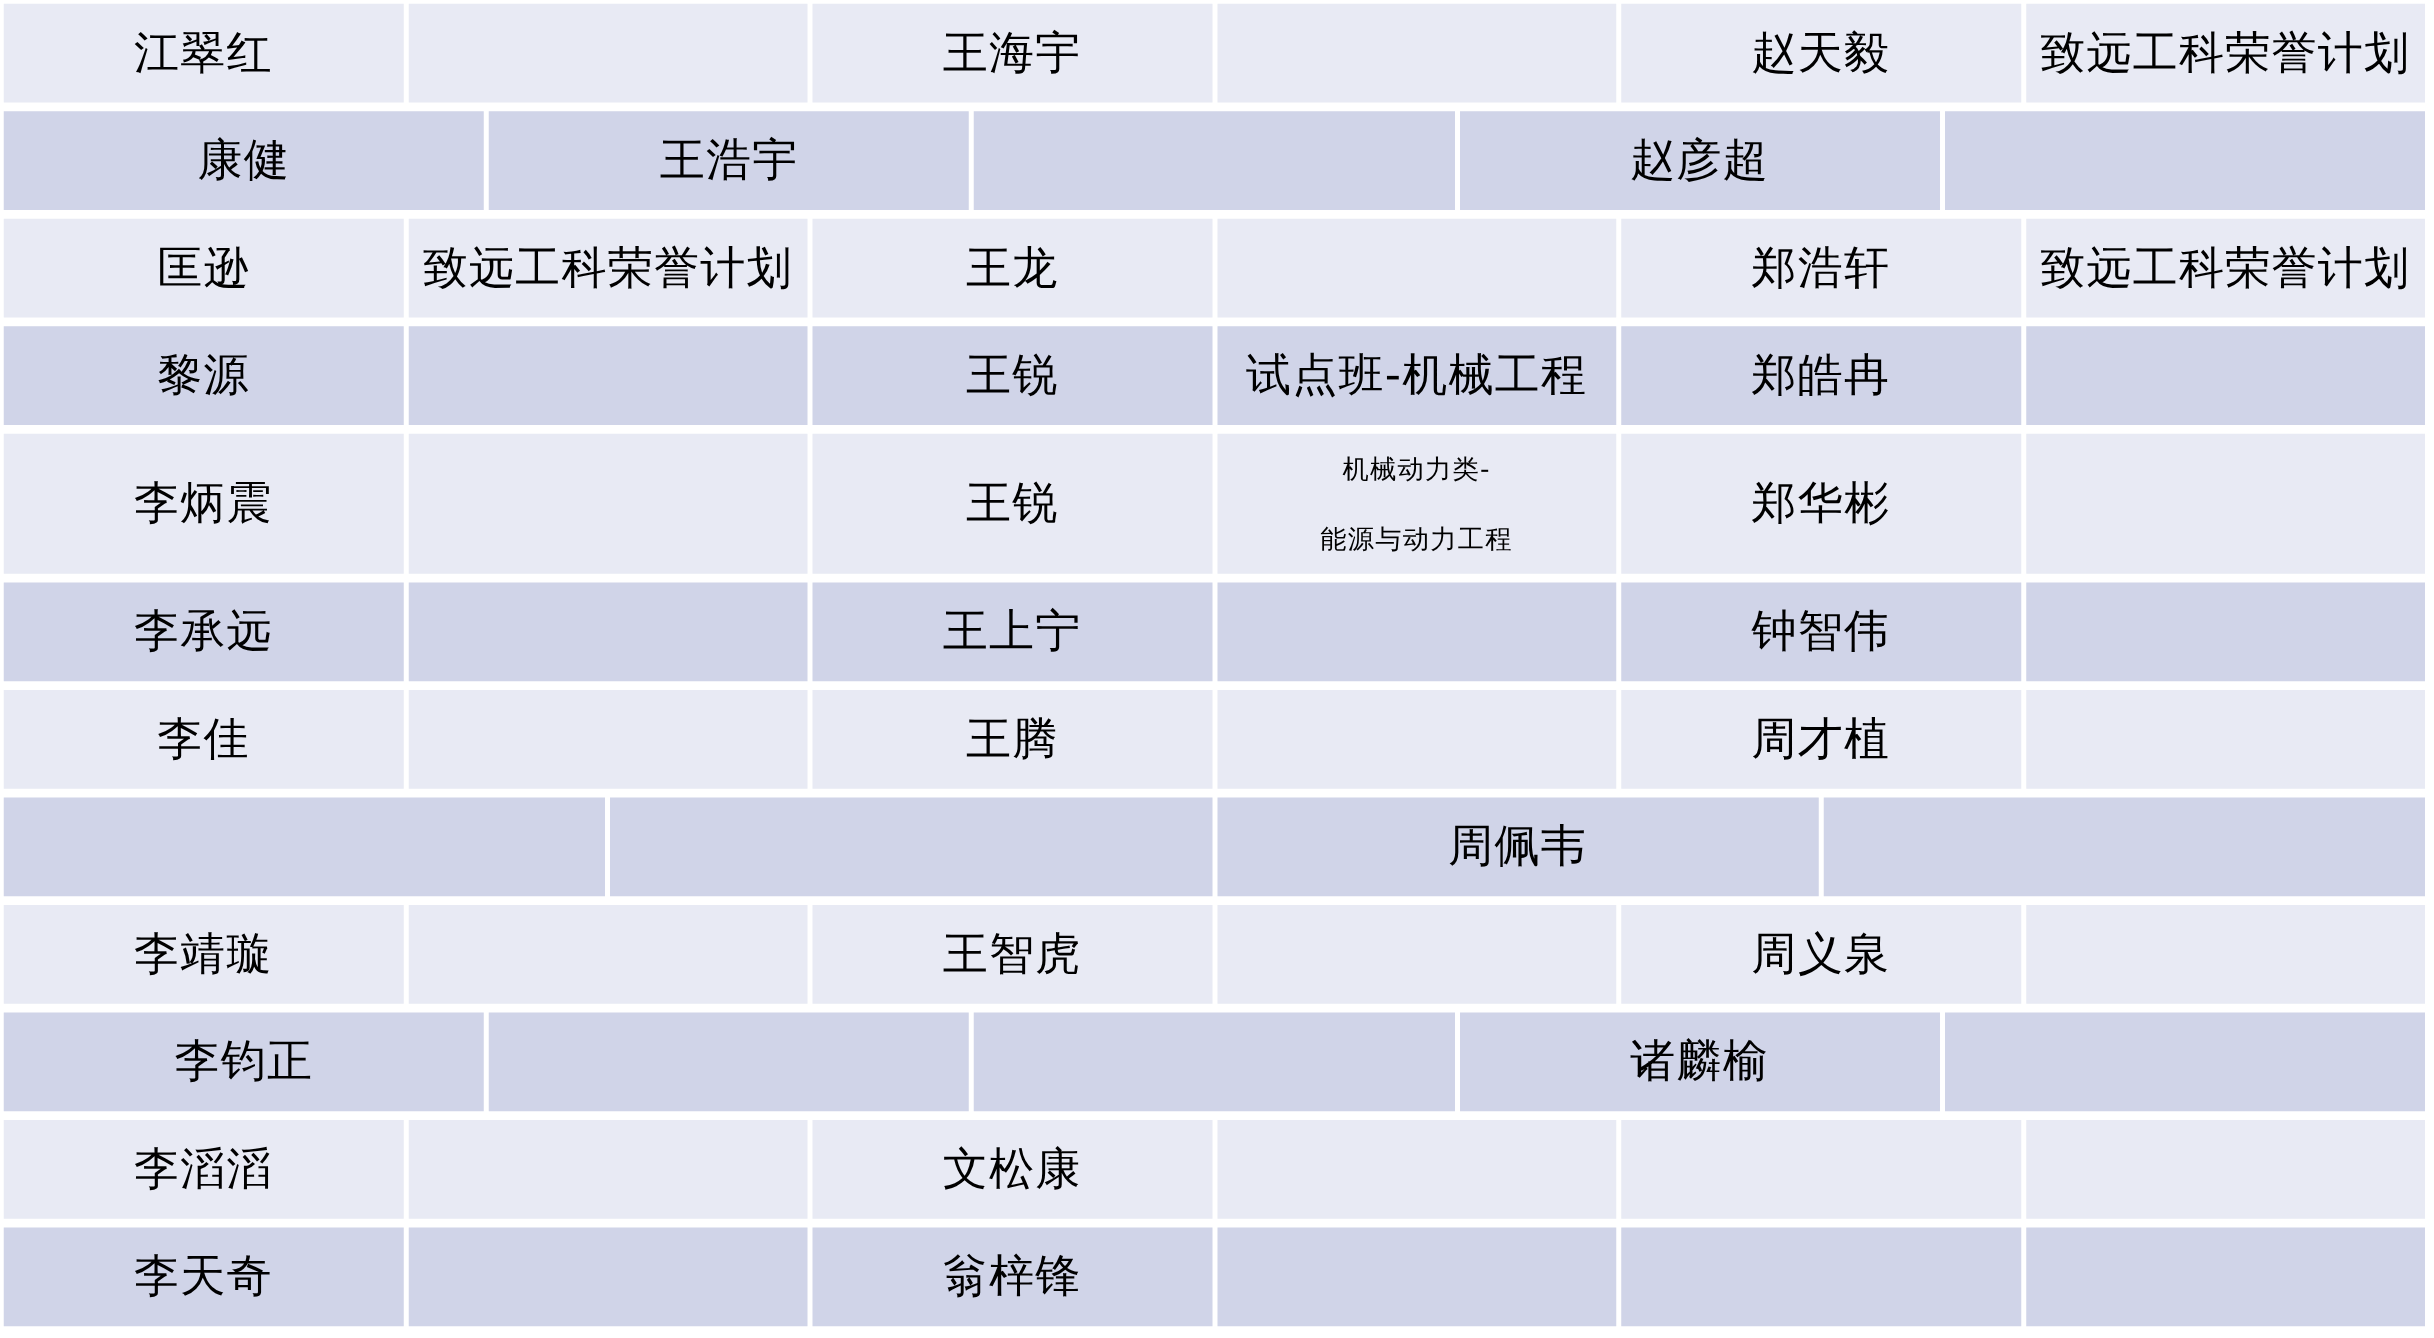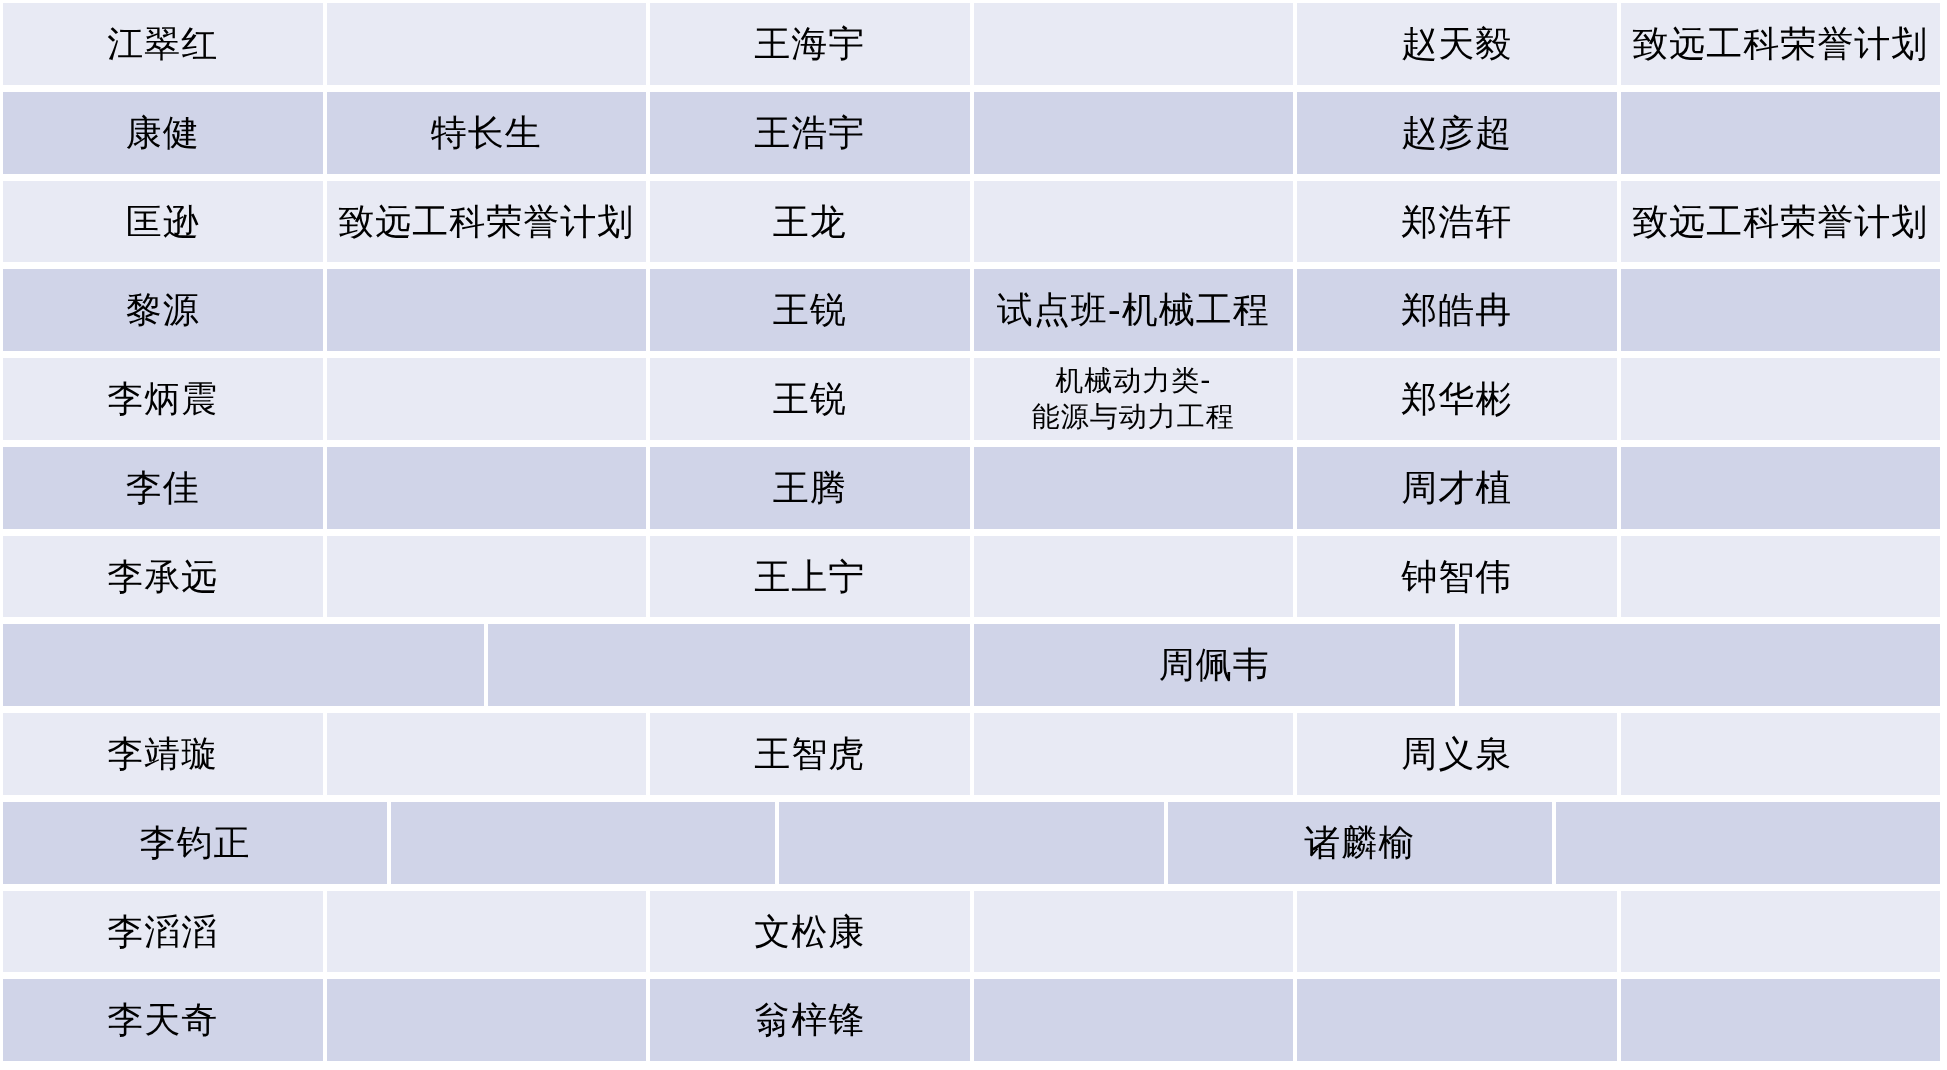--- a/index.html
+++ b/index.html
@@ -38,39 +38,38 @@
     justify-content: center;
     text-align: center;
     color: var(--text-color, #000000);
     font-size: 36px;
     letter-spacing: 1px;
     line-height: 1.15;
     white-space: pre-line;
     overflow: hidden;
   }
   .cell.small {
-    font-size: 28px;
-    line-height: 36px;
+    font-size: 21px;
+    line-height: 56px;
   }
 </style>
 </head>
 <body style="background: rgb(255, 255, 255);">
 
 <div class="table" id="roster-table">
     <div class="row">
       <div class="cell">江翠红</div>
       <div class="cell"></div>
       <div class="cell">王海宇</div>
       <div class="cell"></div>
       <div class="cell">赵天毅</div>
       <div class="cell">致远工科荣誉计划</div>
     </div>
     <div class="row">
       <div class="cell">康健</div>
-      <div class="cell">特长生</div>
       <div class="cell">王浩宇</div>
       <div class="cell"></div>
       <div class="cell">赵彦超</div>
       <div class="cell"></div>
     </div>
     <div class="row">
       <div class="cell">匡逊</div>
       <div class="cell">致远工科荣誉计划</div>
       <div class="cell">王龙</div>
       <div class="cell"></div>
@@ -88,33 +87,33 @@
     <div class="row">
       <div class="cell">李炳震</div>
       <div class="cell"></div>
       <div class="cell">王锐</div>
       <div class="cell small">机械动力类-
 能源与动力工程</div>
       <div class="cell">郑华彬</div>
       <div class="cell"></div>
     </div>
     <div class="row">
+      <div class="cell">李承远</div>
+      <div class="cell"></div>
+      <div class="cell">王上宁</div>
+      <div class="cell"></div>
+      <div class="cell">钟智伟</div>
+      <div class="cell"></div>
+    </div>
+    <div class="row">
       <div class="cell">李佳</div>
       <div class="cell"></div>
       <div class="cell">王腾</div>
       <div class="cell"></div>
       <div class="cell">周才植</div>
-      <div class="cell"></div>
-    </div>
-    <div class="row">
-      <div class="cell">李承远</div>
-      <div class="cell"></div>
-      <div class="cell">王上宁</div>
-      <div class="cell"></div>
-      <div class="cell">钟智伟</div>
       <div class="cell"></div>
     </div>
     <div class="row">
       <div class="cell"></div>
       <div class="cell"></div>
       <div class="cell">周佩韦</div>
       <div class="cell"></div>
     </div>
     <div class="row">
       <div class="cell">李靖璇</div>

